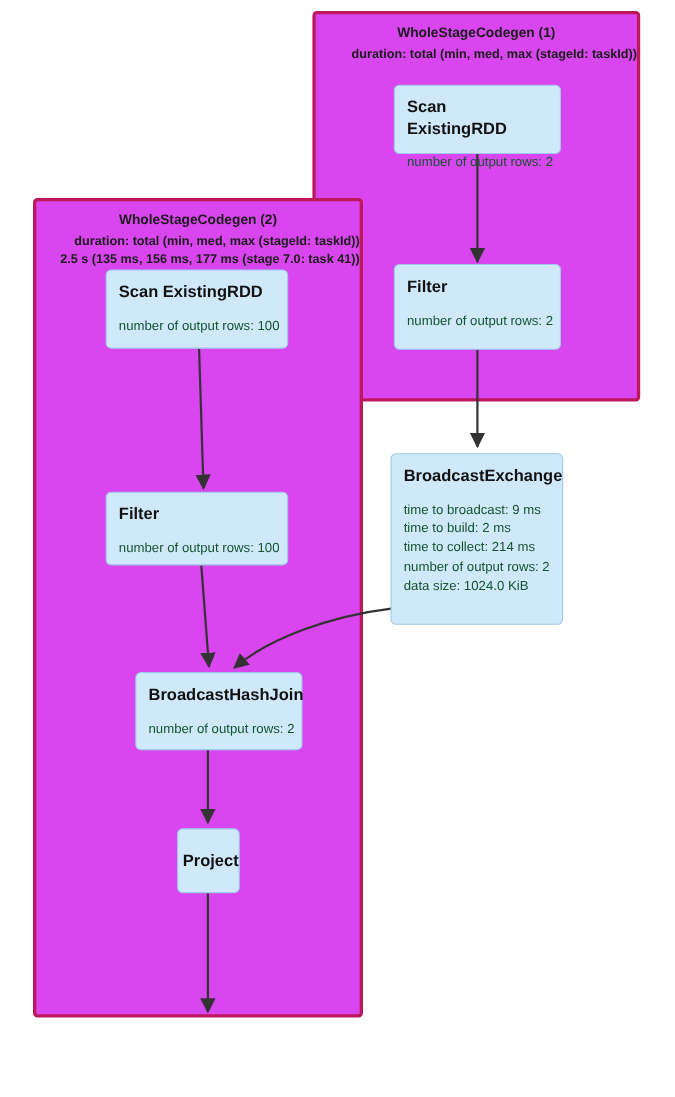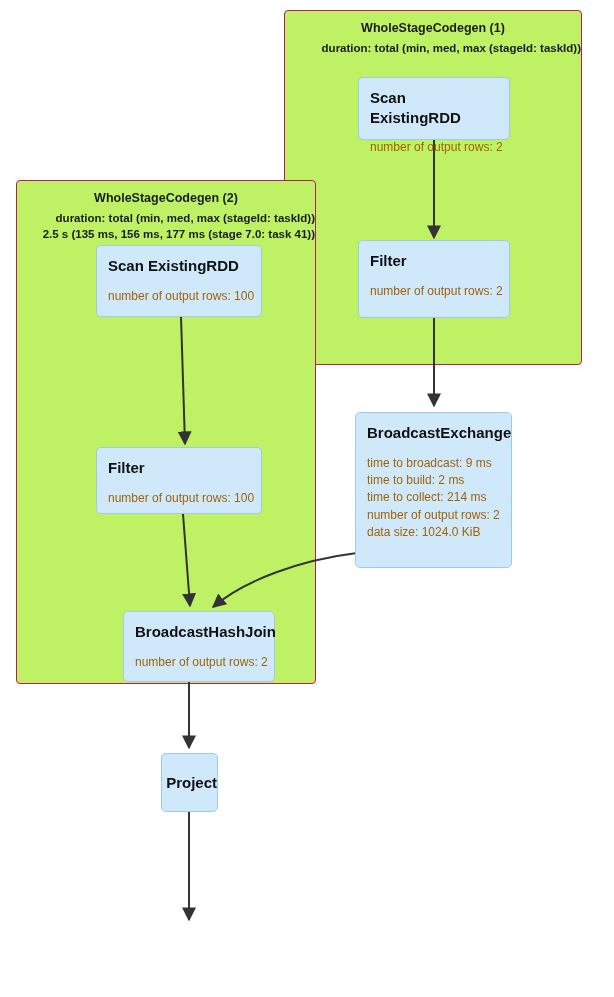--- a/index.html
+++ b/index.html
@@ -15,22 +15,22 @@
     overflow: hidden;
   }
   #canvas {
     position: absolute;
     left: 0; top: 0;
     width: 614px;
     height: 997px;
   }
   .cluster {
     position: absolute;
-    background: #bef264;
-    border: 1px solid #be185d;
+    background: #d946ef;
+    border: 3px solid #be185d;
     border-radius: 4px;
     box-sizing: border-box;
   }
   .cluster-title {
     font-size: 12.5px;
     font-weight: bold;
     color: #1b1b1b;
     text-align: center;
     margin-top: 10px;
     white-space: nowrap;
@@ -53,21 +53,21 @@
     padding: 10px 10px 10px 11px;
   }
   .node-title {
     font-size: 15px;
     font-weight: bold;
     color: #111111;
     line-height: 1.3;
   }
   .node-metrics {
     font-size: 12px;
-    color: #a16207;
+    color: #14532d;
     line-height: 1.45;
     margin-top: 12px;
   }
   .node-metrics div {
     white-space: nowrap;
   }
   .node.centered {
     display: flex;
     align-items: center;
     justify-content: flex-end;
@@ -90,21 +90,21 @@
 
 <div id="canvas">
 
   <div class="cluster" style="left:284px; top:10px; width:298px; height:355px;">
     <div class="cluster-title">WholeStageCodegen (1)</div>
     <div class="cluster-sub">
       <div>duration: total (min, med, max (stageId: taskId))</div>
     </div>
   </div>
 
-  <div class="cluster" style="left:16px; top:180px; width:300px; height:504px;">
+  <div class="cluster" style="left:30px; top:180px; width:300px; height:745px;">
     <div class="cluster-title">WholeStageCodegen (2)</div>
     <div class="cluster-sub">
       <div>duration: total (min, med, max (stageId: taskId))</div>
       <div>2.5 s (135 ms, 156 ms, 177 ms (stage 7.0: task 41))</div>
     </div>
   </div>
 
   <svg class="edges" viewBox="0 0 614 997">
     <defs>
       <marker id="arrow" viewBox="0 0 10 10" refX="9" refY="5" markerWidth="7" markerHeight="7" orient="auto-start-reverse">

